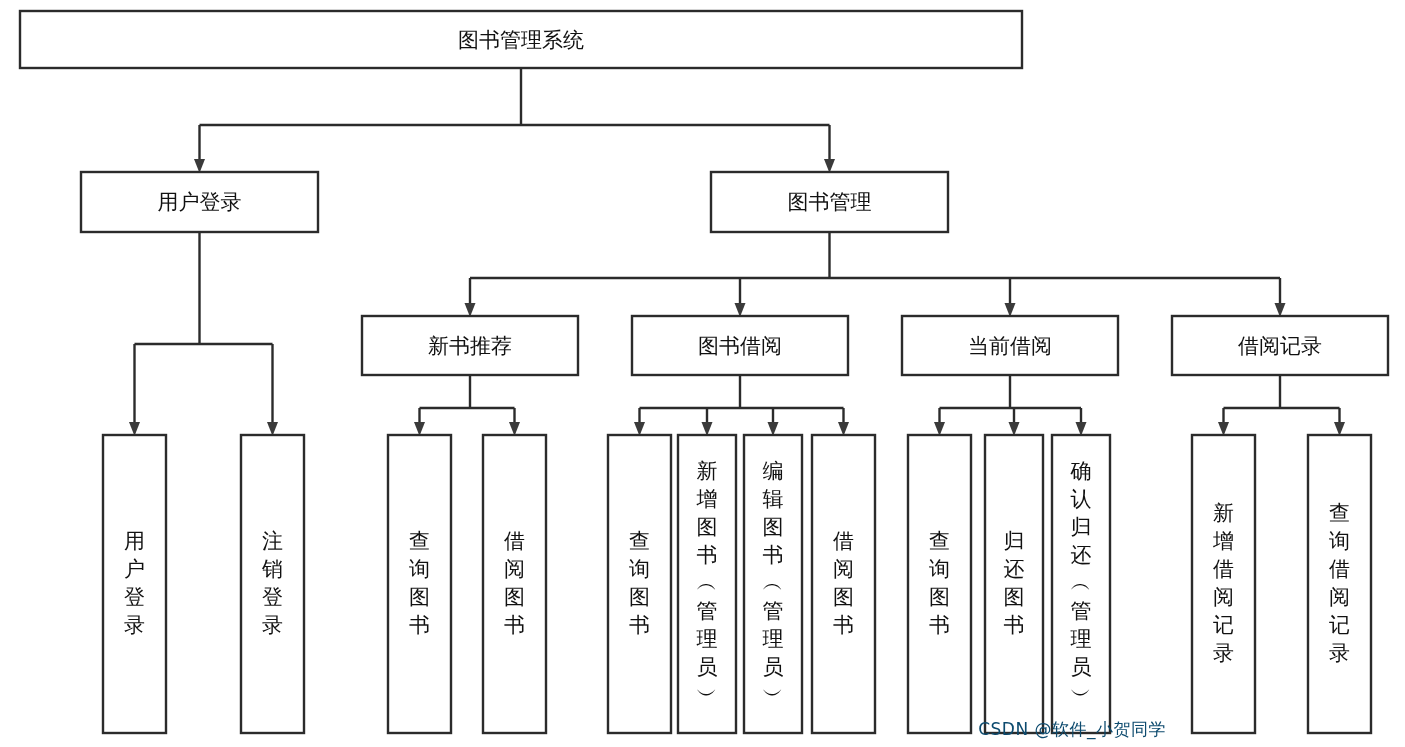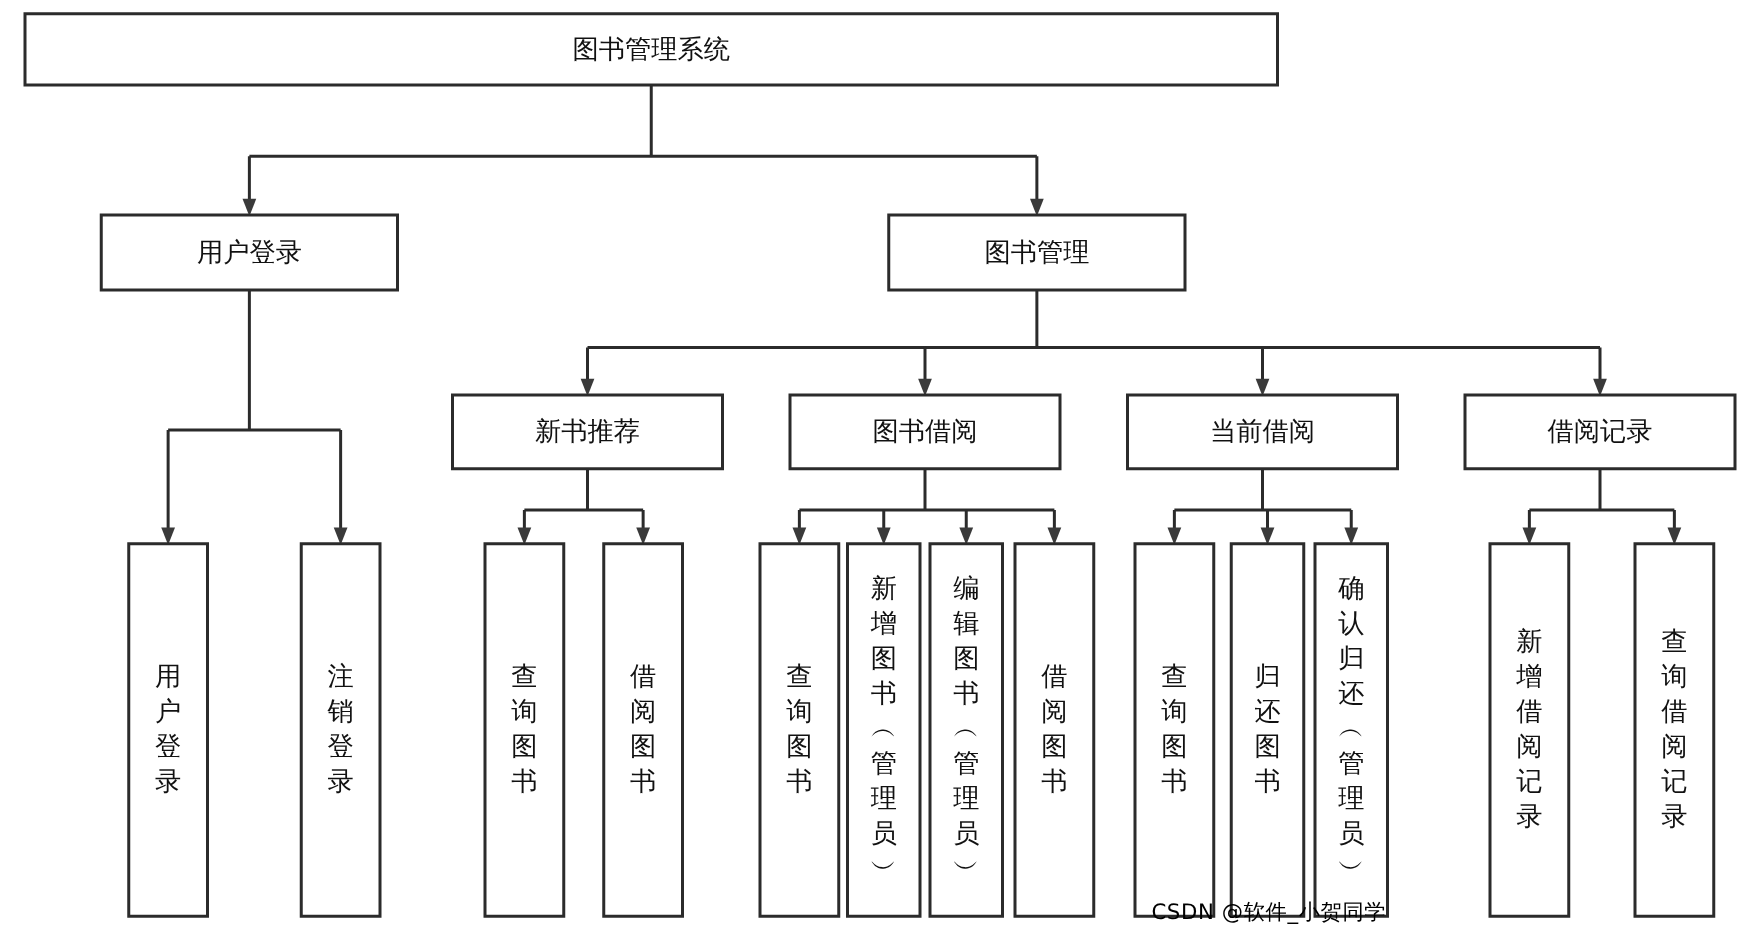--- a/index.html
+++ b/index.html
@@ -11,20 +11,21 @@
     width: 1405px;
     height: 747px;
     font-family: "DejaVu Sans", "Liberation Sans", sans-serif;
     overflow: hidden;
     position: relative;
   }
   #diagram-root {
     position: relative;
     width: 1137px;
     height: 747px;
+    padding-left: 43px;
   }
   svg.flow {
     position: absolute;
     top: 0;
     left: 0;
     width: 1405px;
     height: 747px;
   }
   .node-box {
     fill: #ffffff;
@@ -50,25 +51,25 @@
   }
   .leaf-char {
     font-family: "DejaVu Sans", "Liberation Sans", sans-serif;
     font-size: 21px;
     fill: #111111;
     text-anchor: middle;
     dominant-baseline: middle;
   }
   .watermark {
     position: absolute;
-    right: 28px;
+    right: 14px;
     bottom: 6px;
     font-family: "DejaVu Sans", "Liberation Sans", sans-serif;
     font-size: 17px;
-    color: #000000;
+    color: #0c4a6e;
     white-space: nowrap;
     letter-spacing: 0.5px;
   }
 </style>
 </head>
 <body>
 
 <div id="diagram-root">
   <svg class="flow" viewBox="0 0 1405 747">
     <g id="connectors-layer">

